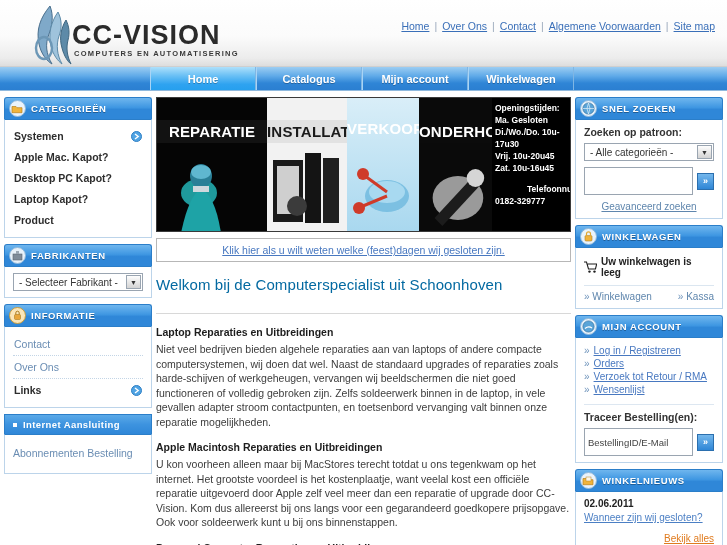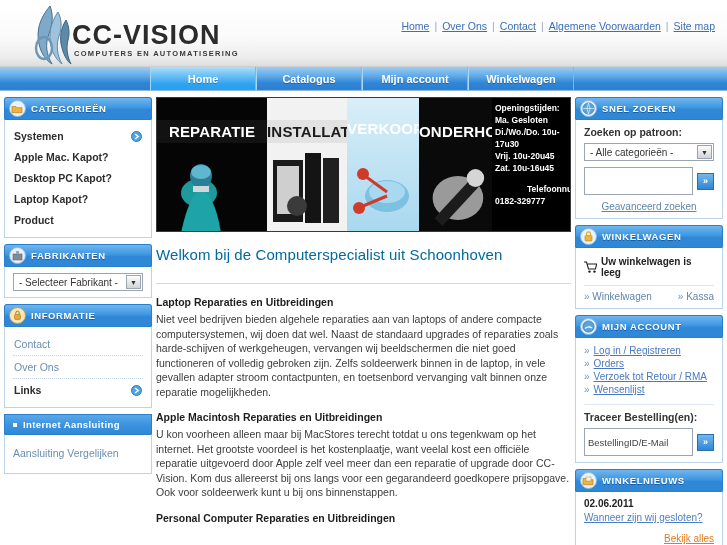--- a/index.html
+++ b/index.html
@@ -352,21 +352,21 @@
         </div>
       </div>
     </div>
 
     <div class="box">
       <div class="box-head-simple">
         <span class="sq"></span>
         <span class="ttl">Internet Aansluiting</span>
       </div>
       <div class="box-body" style="padding:12px 8px 14px 8px;">
-        <a href="#" style="color:#6a8db3;text-decoration:none;font-size:10.5px;">Aansluiting Vergelijken</a>
+        <a href="#" style="color:#6a8db3;text-decoration:none;font-size:10.5px;">Abonnementen Bestelling</a>
       </div>
     </div>
 
   </div>
 
   <div id="col-main">
 
     <div id="banner">
       <div class="bn-panel" style="width:110px;background:#000;">
         <svg viewBox="0 0 110 135" width="110" height="135">
@@ -414,20 +414,23 @@
         <div>Openingstijden:</div>
         <div>Ma. Gesloten</div>
         <div>Di./Wo./Do. 10u-17u30</div>
         <div>Vrij. 10u-20u45</div>
         <div>Zat. 10u-16u45</div>
         <div class="tel">Telefoonnummer:</div>
         <div>0182-329777</div>
       </div>
     </div>
 
+    <div id="notice">
+      <a href="#">Klik hier als u wilt weten welke (feest)dagen wij gesloten zijn.</a>
+    </div>
 
     <h1 id="welcome">Welkom bij de Computerspecialist uit Schoonhoven</h1>
 
     <div class="sect">
       <h2>Laptop Reparaties en Uitbreidingen</h2>
       <p>Niet veel bedrijven bieden algehele reparaties aan van laptops of andere compacte computersystemen, wij doen dat wel. Naast de standaard upgrades of reparaties zoals harde-schijven of werkgeheugen, vervangen wij beeldschermen die niet goed functioneren of volledig gebroken zijn. Zelfs soldeerwerk binnen in de laptop, in vele gevallen adapter stroom contactpunten, en toetsenbord vervanging valt binnen onze reparatie mogelijkheden.</p>
     </div>
 
     <div class="sect">
       <h2>Apple Macintosh Reparaties en Uitbreidingen</h2>

